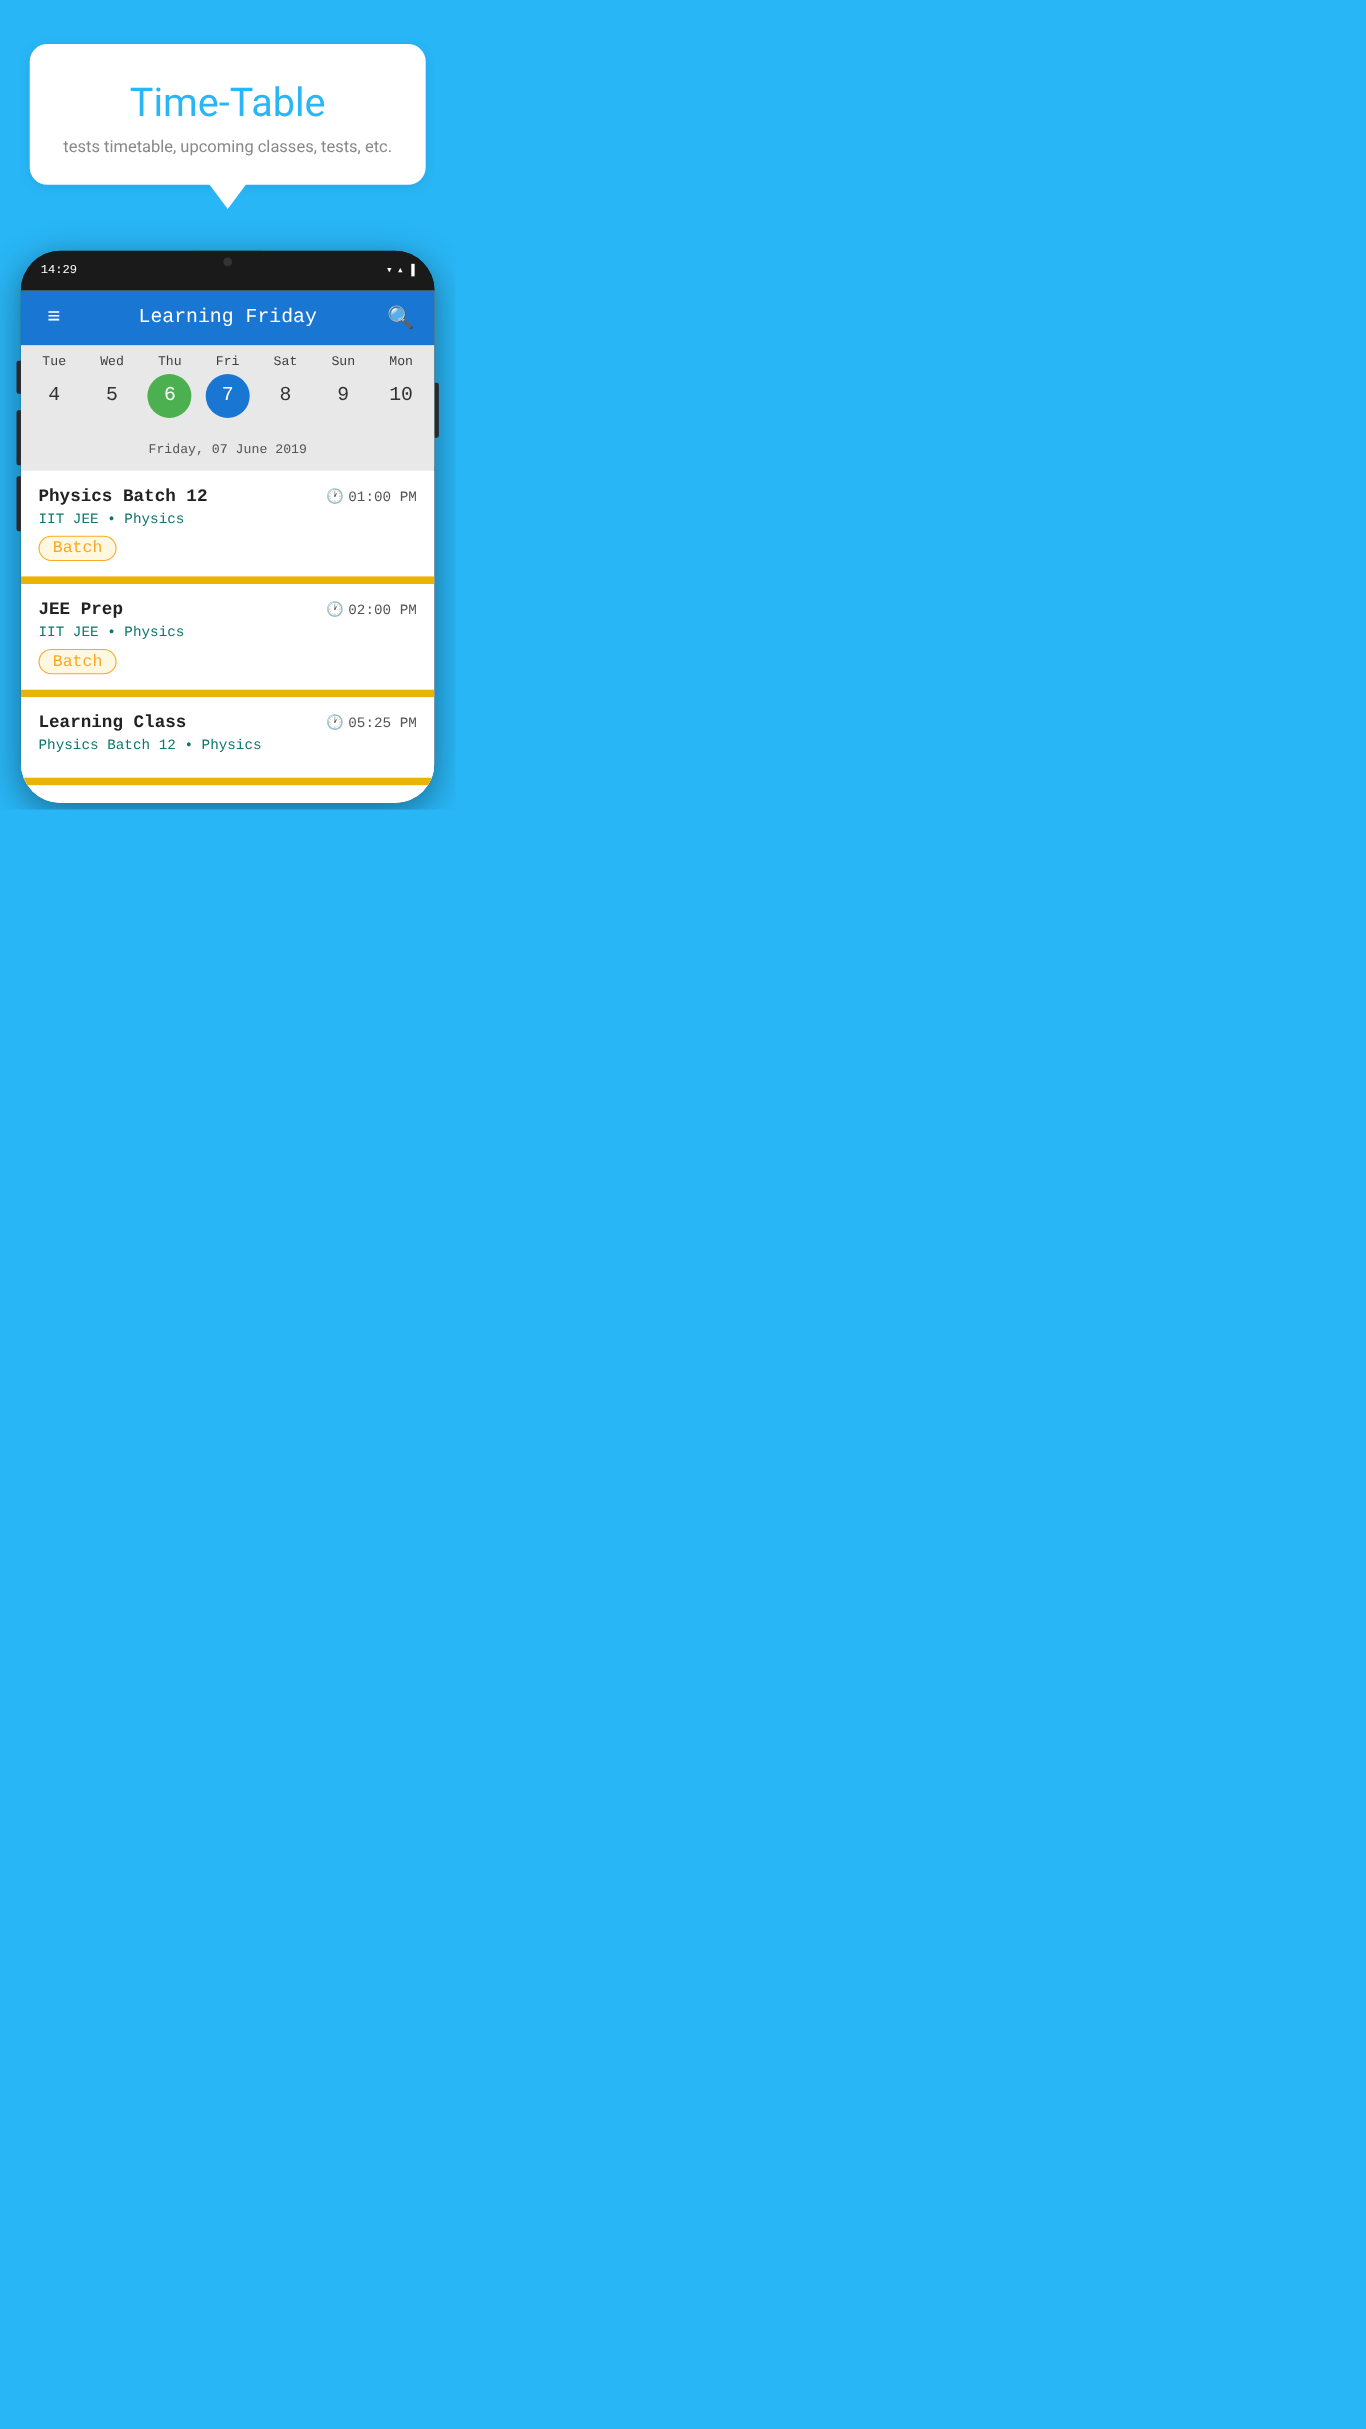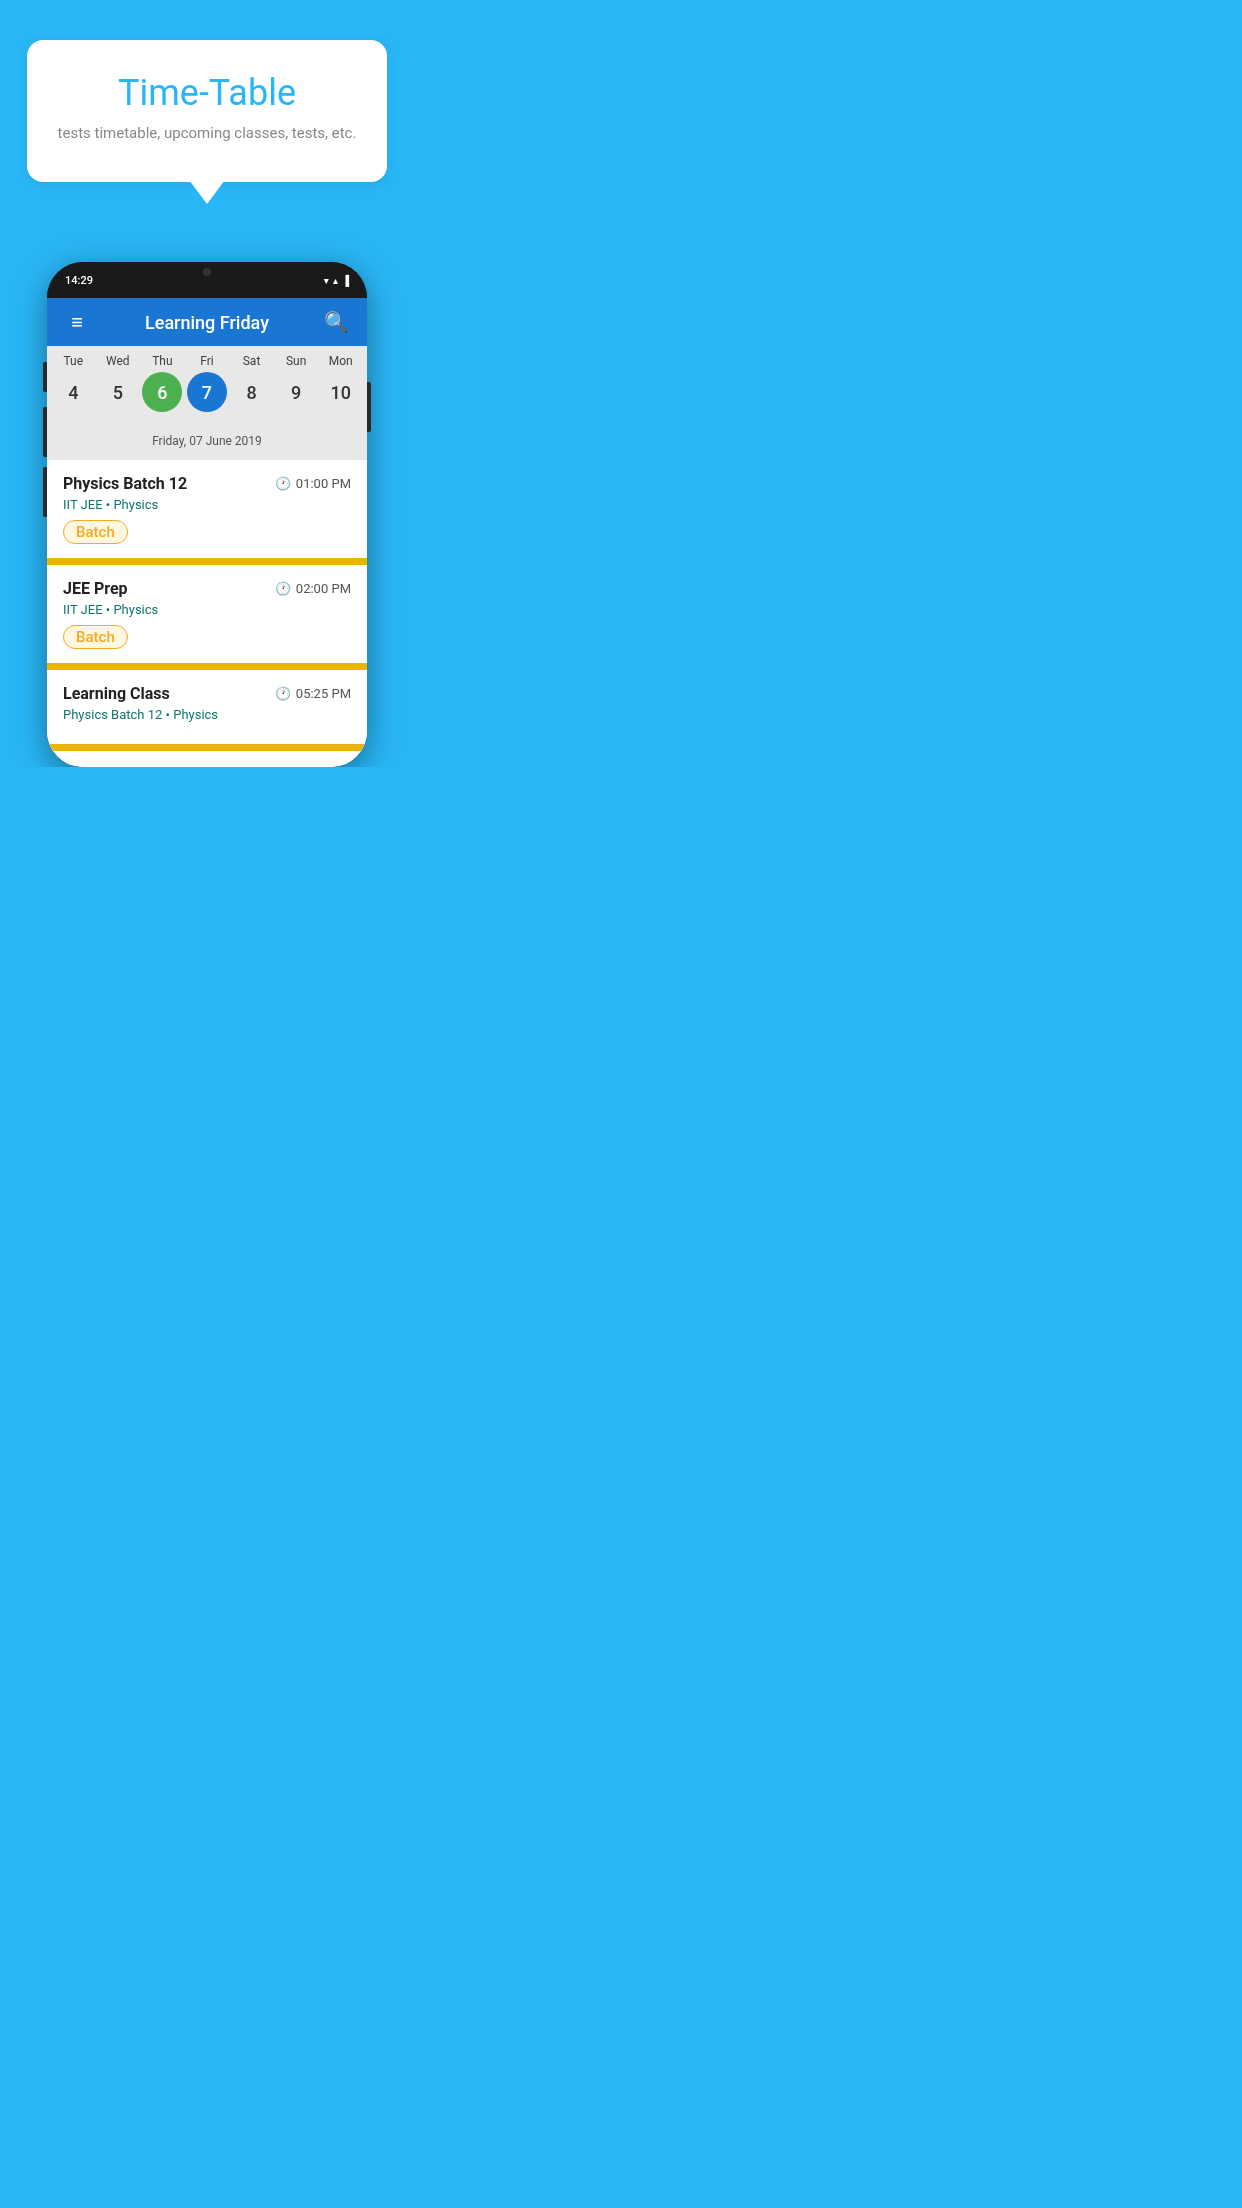--- a/index.html
+++ b/index.html
@@ -14,26 +14,26 @@
       flex-direction: column;
       align-items: center;
       padding: 40px 20px 0;
       overflow-x: hidden;
     }
 
     
     .speech-bubble {
       background: white;
       border-radius: 16px;
-      padding: 32px 28px 40px;
+      padding: 32px 28px 26px;
       width: 100%;
       max-width: 360px;
       text-align: center;
       position: relative;
-      margin-bottom: 40px;
+      margin-bottom: 20px;
       box-shadow: 0 2px 12px rgba(0,0,0,0.08);
     }
 
     .speech-bubble::after {
       content: '';
       position: absolute;
       bottom: -22px;
       left: 50%;
       transform: translateX(-50%);
       width: 0;
@@ -52,22 +52,23 @@
 
     .bubble-subtitle {
       color: #888;
       font-size: 15px;
       font-weight: 400;
     }
 
     
     .phone-container {
       margin-top: 40px;
-      width: 320px;
+      width: 376px;
       position: relative;
+      font-family: Liberation Mono, monospace;
     }
 
     .phone-shell {
       background: #1a1a1a;
       border-radius: 36px;
       padding: 0;
       position: relative;
       overflow: hidden;
       box-shadow: 0 8px 32px rgba(0,0,0,0.4);
     }

